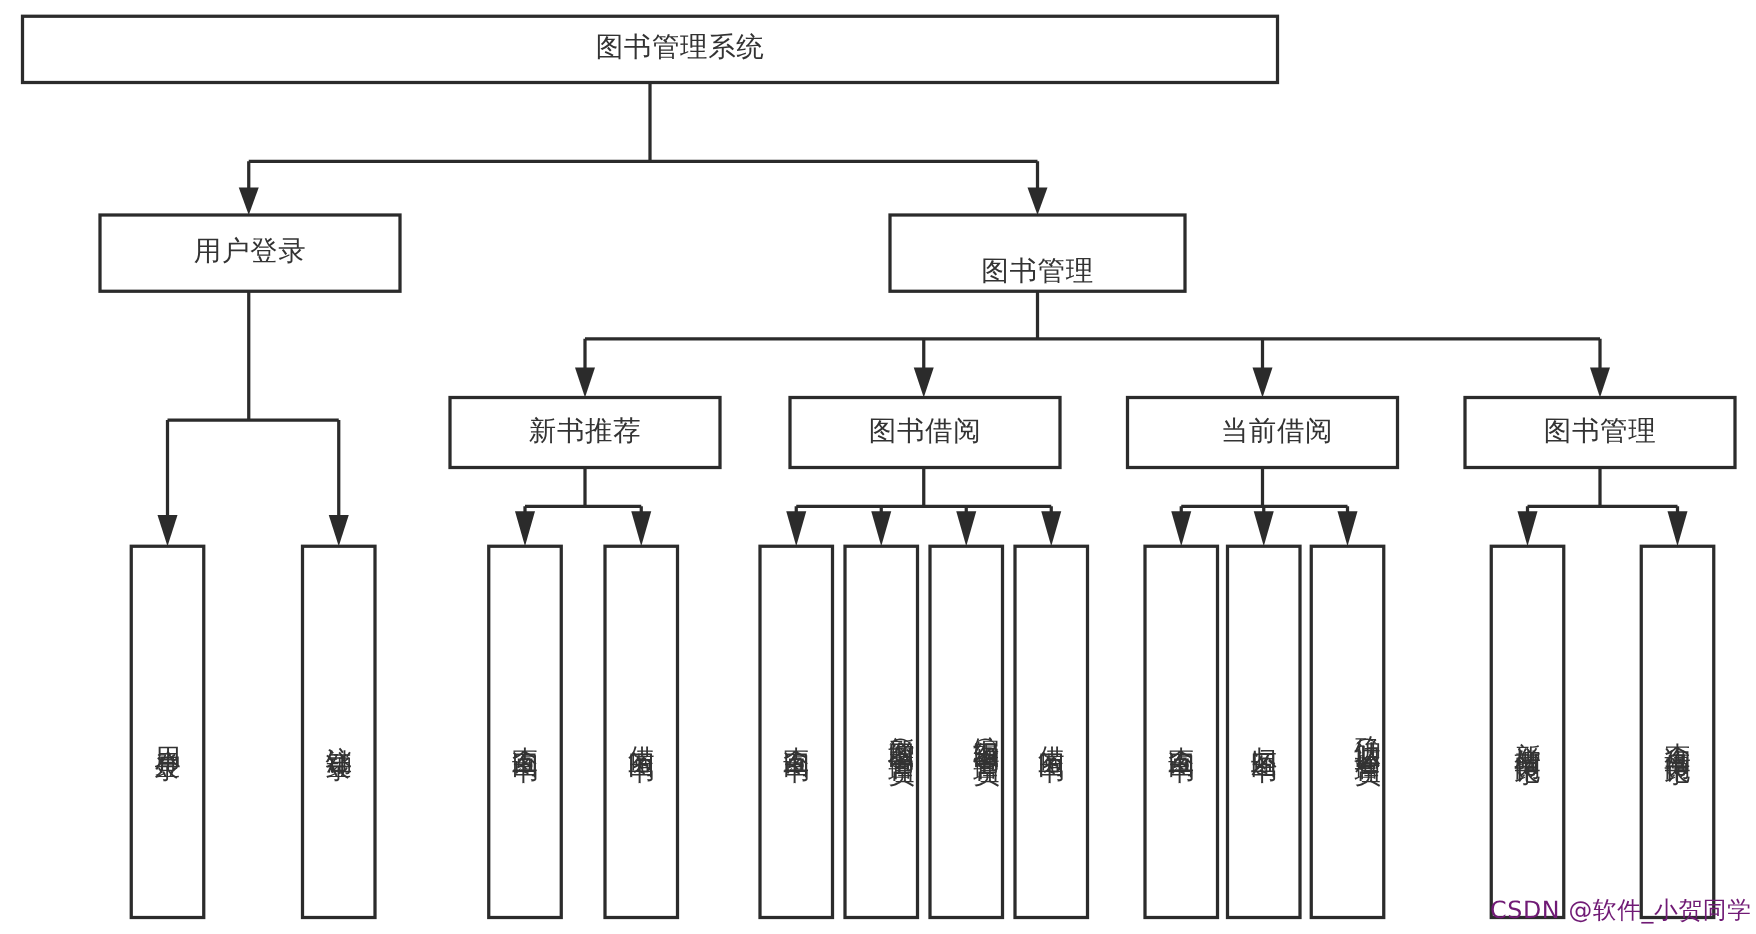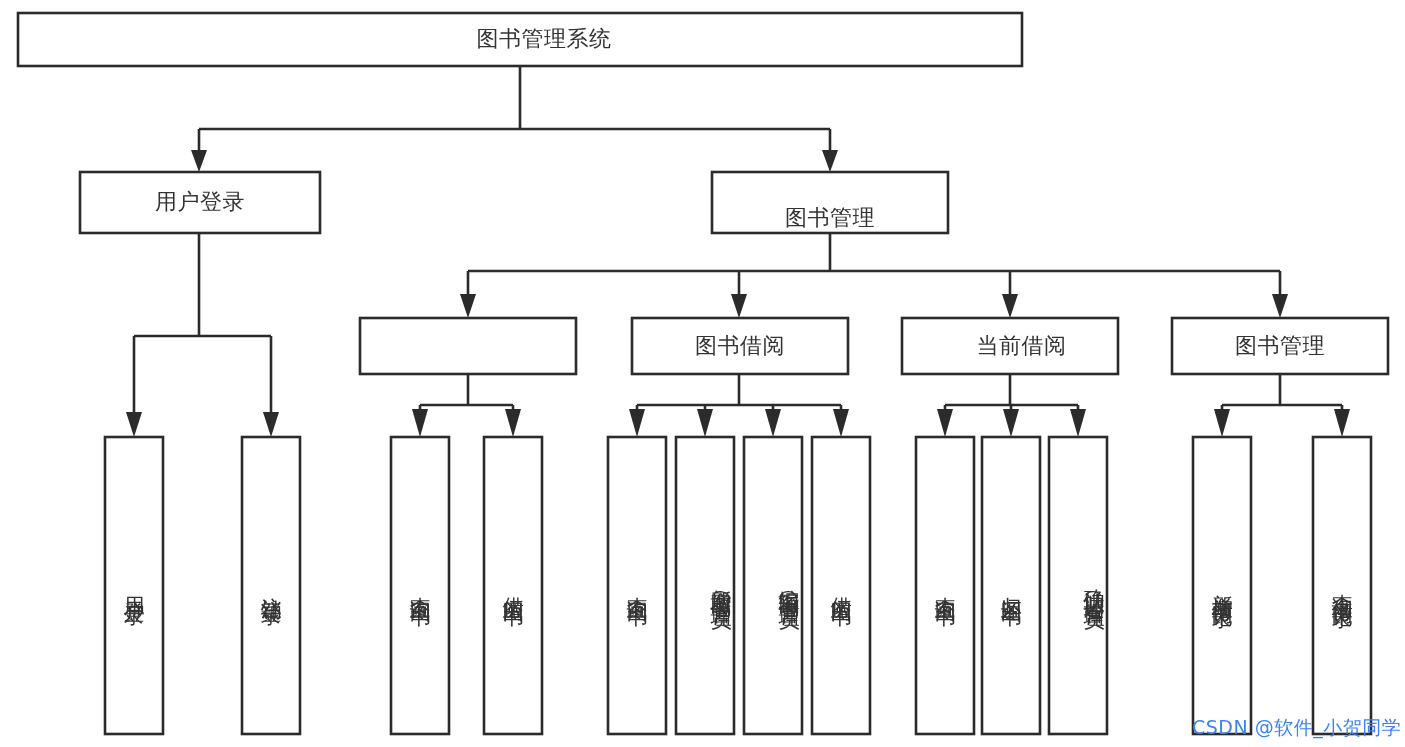--- a/index.html
+++ b/index.html
@@ -60,21 +60,21 @@
     text-orientation: upright;
     font-size: 21px;
     line-height: 1.25;
     letter-spacing: 3px;
     padding-top: 6px;
     padding-bottom: 6px;
   }
   .watermark {
     position: absolute;
     font-size: 19px;
-    color: #3b82f6;
+    color: #701a75;
     white-space: nowrap;
     letter-spacing: 0.5px;
   }
 </style>
 </head>
 <body>
 
 <div id="diagram-root">
 
   <svg id="tree-svg" viewBox="0 0 1405 747">
@@ -170,20 +170,21 @@
       <rect class="node-rect" x="1193" y="437" width="58" height="297"></rect>
       <rect class="node-rect" x="1313" y="437" width="58" height="297"></rect>
     </g>
   </svg>
 
   <div class="node-label label-h" style="left:18px; top:13px; width:1004px; height:53px;padding-left:48px;">图书管理系统</div>
 
   <div class="node-label label-h" style="left:80px; top:172px; width:240px; height:61px;">用户登录</div>
   <div class="node-label label-h" style="left:712px; top:188px; width:236px; height:61px;">图书管理</div>
 
+  <div class="node-label label-h" style="left:360px; top:318px; width:216px; height:56px;">新书推荐</div>
   <div class="node-label label-h" style="left:632px; top:318px; width:216px; height:56px;">图书借阅</div>
   <div class="node-label label-h" style="left:902px; top:318px; width:239px; height:56px;">当前借阅</div>
   <div class="node-label label-h" style="left:1172px; top:318px; width:216px; height:56px;">图书管理</div>
 
   <div class="node-label label-v" style="left:105px; top:437px; width:58px; height:297px;">用户登录</div>
   <div class="node-label label-v" style="left:242px; top:437px; width:58px; height:297px;">注销登录</div>
 
   <div class="node-label label-v" style="left:391px; top:437px; width:58px; height:297px;">查询图书</div>
   <div class="node-label label-v" style="left:484px; top:437px; width:58px; height:297px;">借阅图书</div>
 

